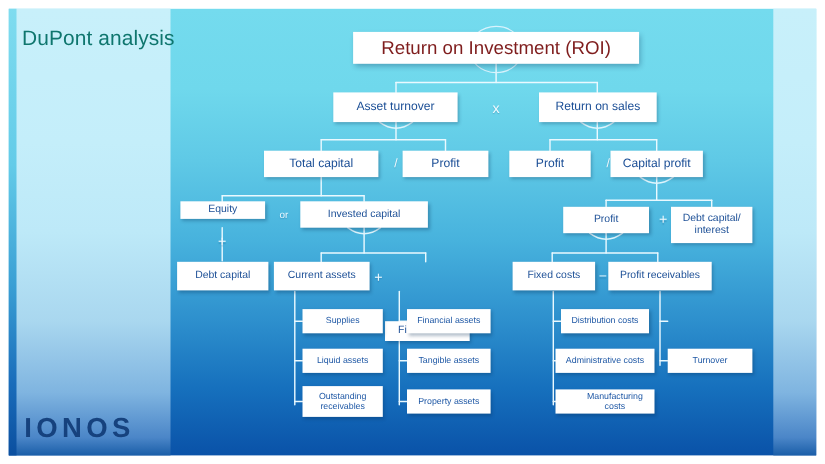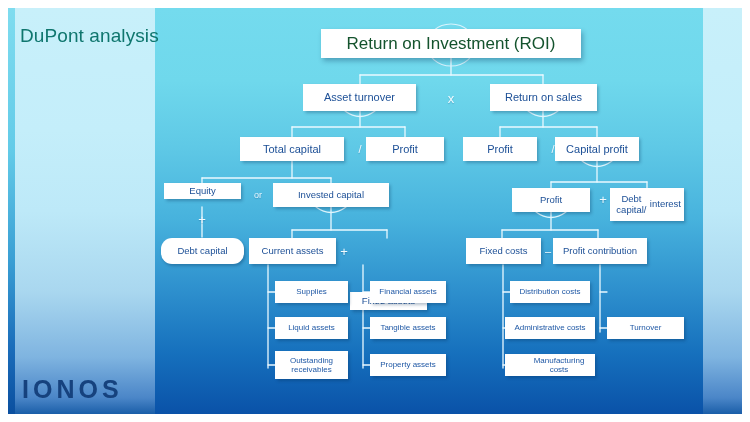--- a/index.html
+++ b/index.html
@@ -59,21 +59,21 @@
     background: #ffffff;
     color: #1f4e9c;
     display: flex; align-items: center; justify-content: center;
     text-align: center;
     box-shadow: 1.5px 2px 3px rgba(0,40,80,.30);
     line-height: 1.15;
     font-size: 9px;
     padding: 0 3px;
   }
   .node.root {
-    font-size: 17px; color: #14532d; font-weight: 400;
+    font-size: 17px; color: #7f1d1d; font-weight: 400;
     box-shadow: 2px 3px 5px rgba(0,40,80,.32);
   }
   .node.l1 { font-size: 11px; color: #1c4f96; }
   .node.l2 { font-size: 11px; color: #1c4f96; }
   .node.l3 { font-size: 9.5px; color: #1c4f96; }
   .node.leaf { font-size: 8px; color: #1f58a5; }
 
   
   .op {
     position: absolute;
@@ -200,42 +200,42 @@
   <div class="op word" style="left:249px; top:186px; width:18px; height:18px;">or</div>
   <div class="node l3" style="left:273px; top:183px; width:116px; height:24px;">
     <span>Invested capital</span>
   </div>
   <div class="op" style="left:193px; top:210px; width:18px; height:18px;">+</div>
 
   <div class="node l3" style="left:512px; top:188px; width:78px; height:24px;">
     <span>Profit</span>
   </div>
   <div class="op" style="left:594px; top:190px; width:18px; height:18px;">+</div>
-  <div class="node l3" style="left:610px; top:188px; width:74px; height:33px; flex-direction:row;">
+  <div class="node l3" style="left:610px; top:188px; width:74px; height:33px; flex-direction:column;">
     <span>Debt capital/</span>
     <span>interest</span>
   </div>
 
-  <div class="node l3" style="left:161px; top:238px; width:83px; height:26px;border-radius:11px;">
+  <div class="node l3" style="left:161px; top:238px; width:83px; height:26px;">
     <span>Debt capital</span>
   </div>
   <div class="node l3" style="left:249px; top:238px; width:87px; height:26px;">
     <span>Current assets</span>
   </div>
   <div class="op" style="left:336px; top:242px; width:16px; height:18px;">+</div>
   <div class="node l3" style="left:350px; top:244px; width:77px; height:18px;margin-top:48px;">
     <span>Fixed assets</span>
   </div>
 
   <div class="node l3" style="left:466px; top:238px; width:75px; height:26px;">
     <span>Fixed costs</span>
   </div>
   <div class="op small" style="left:541px; top:242px; width:14px; height:18px;">–</div>
   <div class="node l3" style="left:553px; top:238px; width:94px; height:26px;">
-    <span>Profit contribution</span>
+    <span>Profit receivables</span>
   </div>
 
   <div class="node leaf" style="left:275px; top:281px; width:73px; height:22px;">
     <span>Supplies</span>
   </div>
   <div class="node leaf" style="left:275px; top:317px; width:73px; height:22px;">
     <span>Liquid assets</span>
   </div>
   <div class="node leaf" style="left:275px; top:351px; width:73px; height:28px; flex-direction:column;">
     <span>Outstanding</span>

